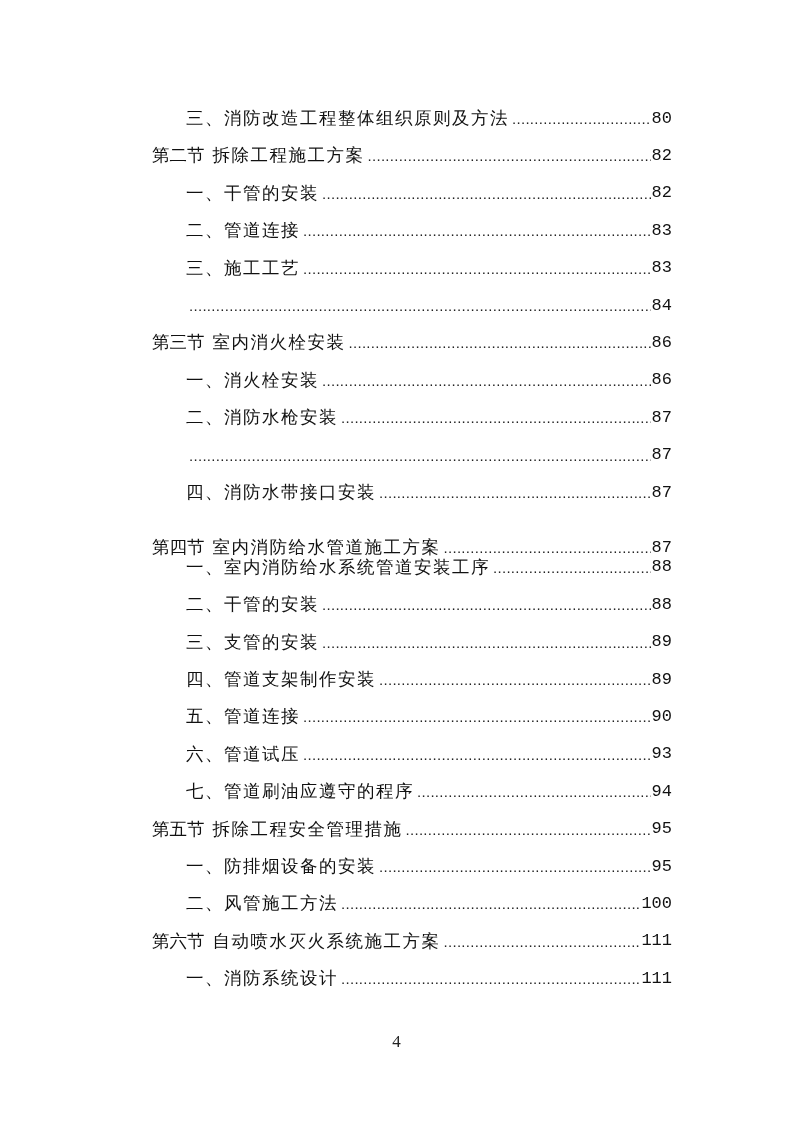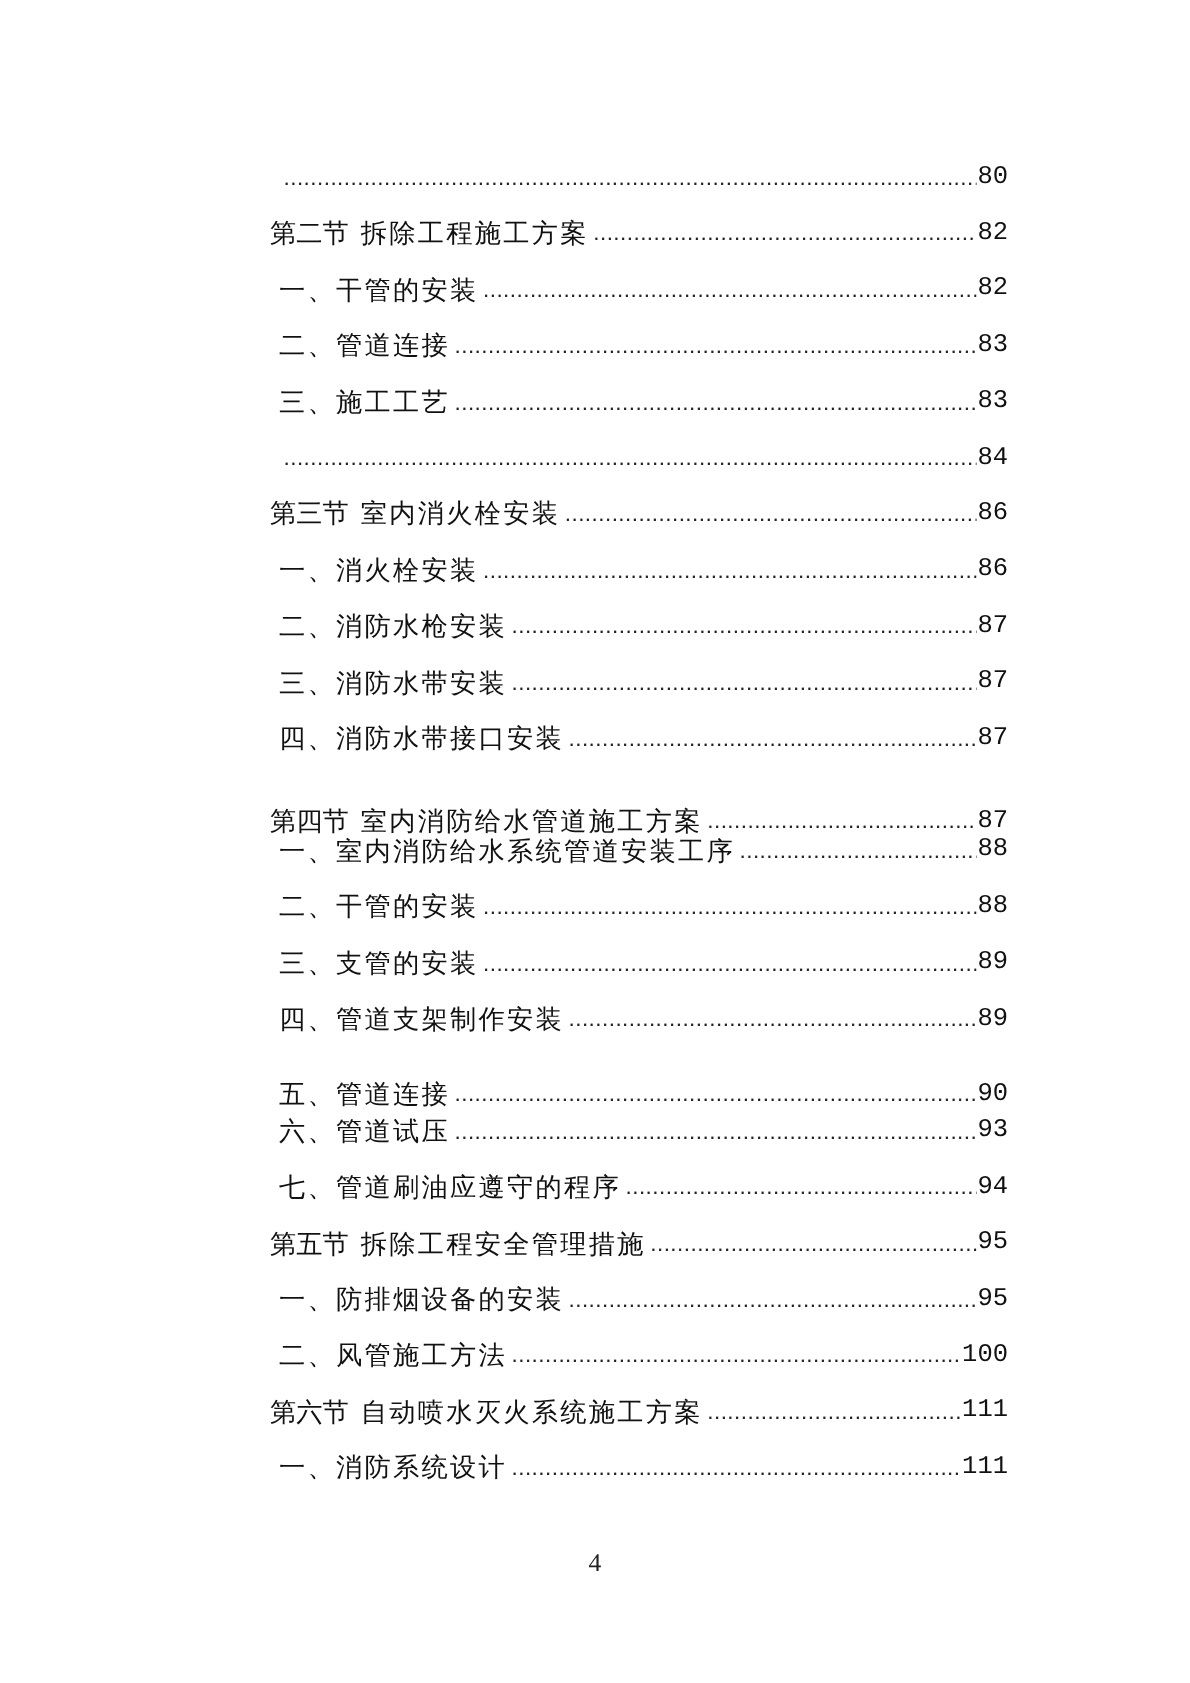--- a/index.html
+++ b/index.html
@@ -5,34 +5,35 @@
     html, body { margin: 0; padding: 0; background: #ffffff; }
     body { width: 793px; height: 1122px; position: relative; overflow: hidden;
            font-family: "DejaVu Serif", serif; color: #111; }
     .toc { position: absolute; left: 0; top: 103px; width: 793px; }
     .row { position: absolute; height: 30px; display: flex; align-items: center;
            right: 121px; font-size: 17.5px; white-space: nowrap; }
     .row.section { left: 152px; }
     .row.item { left: 186px; }
     .row .title { flex: 0 0 auto; letter-spacing: 1.5px; }
     .row .prefix { letter-spacing: 1.5px; }
-    .row.section .prefix { margin-right: 8px; letter-spacing: 0px; margin-left: 28px; }
+    .row.section .prefix { margin-right: 8px; letter-spacing: 0px; }
     .row .leader { flex: 1 1 auto; overflow: hidden; margin: 0 1px 0 3px;
                    font-family: "Liberation Sans", sans-serif; font-size: 15px;
                    letter-spacing: 0.3px; color: #222; align-self: flex-end; padding-bottom: 6px; }
     .row .leader::before { content: "...................................................................................................................................................................................................................................."; }
     .row .page { flex: 0 0 auto; font-family: Liberation Mono, monospace; font-size: 17px; }
     .page-number { position: absolute; top: 1032px; left: 0; width: 793px; text-align: center;
                    font-family: "Liberation Serif", serif; font-size: 17px; color: #222; }
   </style>
 </head>
 <body>
 
 <div class="toc">
   <div class="row item" style="top:0px">
+    <span class="title"><span class="prefix">三、</span><span>消防改造工程整体组织原则及方法</span></span>
     <span class="leader"></span>
     <span class="page">80</span>
   </div>
   <div class="row section" style="top:37.4px">
     <span class="title"><span class="prefix">第二节</span><span>拆除工程施工方案</span></span>
     <span class="leader"></span>
     <span class="page">82</span>
   </div>
   <div class="row item" style="top:74.8px">
     <span class="title"><span class="prefix">一、</span><span>干管的安装</span></span>
@@ -62,21 +63,20 @@
     <span class="title"><span class="prefix">一、</span><span>消火栓安装</span></span>
     <span class="leader"></span>
     <span class="page">86</span>
   </div>
   <div class="row item" style="top:299.2px">
     <span class="title"><span class="prefix">二、</span><span>消防水枪安装</span></span>
     <span class="leader"></span>
     <span class="page">87</span>
   </div>
   <div class="row item" style="top:336.6px">
-    <span class="title"><span class="prefix">三、</span><span>消防水带安装</span></span>
     <span class="leader"></span>
     <span class="page">87</span>
   </div>
   <div class="row item" style="top:374px">
     <span class="title"><span class="prefix">四、</span><span>消防水带接口安装</span></span>
     <span class="leader"></span>
     <span class="page">87</span>
   </div>
   <div class="row section" style="top:429px">
     <span class="title"><span class="prefix">第四节</span><span>室内消防给水管道施工方案</span></span>
@@ -96,21 +96,21 @@
   <div class="row item" style="top:523.6px">
     <span class="title"><span class="prefix">三、</span><span>支管的安装</span></span>
     <span class="leader"></span>
     <span class="page">89</span>
   </div>
   <div class="row item" style="top:561px">
     <span class="title"><span class="prefix">四、</span><span>管道支架制作安装</span></span>
     <span class="leader"></span>
     <span class="page">89</span>
   </div>
-  <div class="row item" style="top:611px">
+  <div class="row item" style="top:598px">
     <span class="title"><span class="prefix">五、</span><span>管道连接</span></span>
     <span class="leader"></span>
     <span class="page">90</span>
   </div>
   <div class="row item" style="top:635.8px">
     <span class="title"><span class="prefix">六、</span><span>管道试压</span></span>
     <span class="leader"></span>
     <span class="page">93</span>
   </div>
   <div class="row item" style="top:673.2px">

